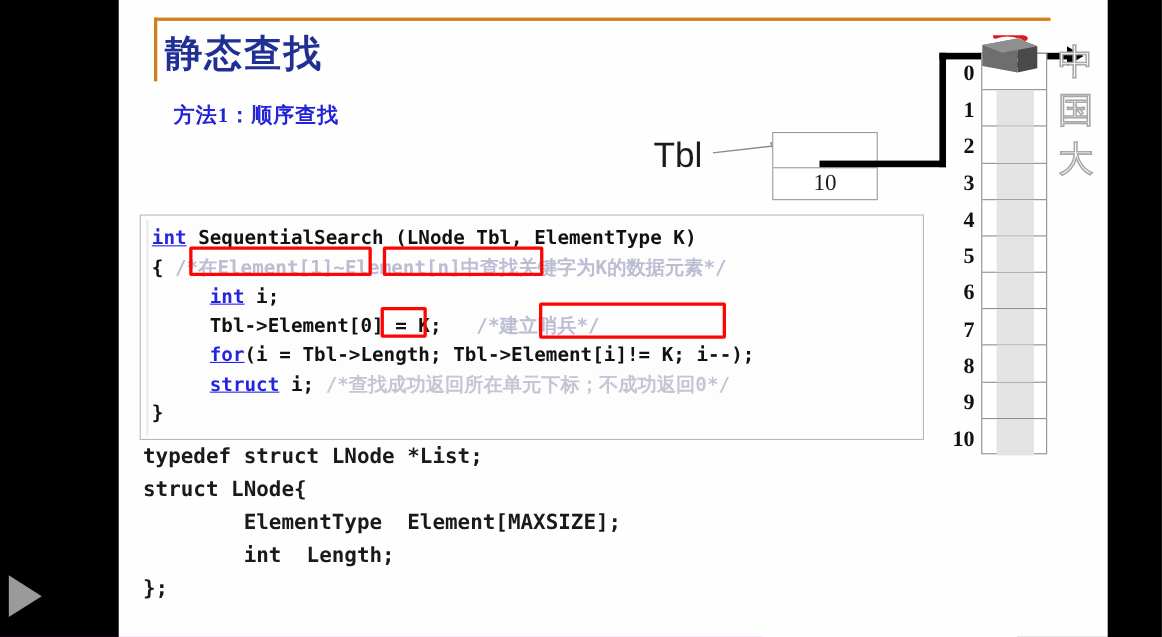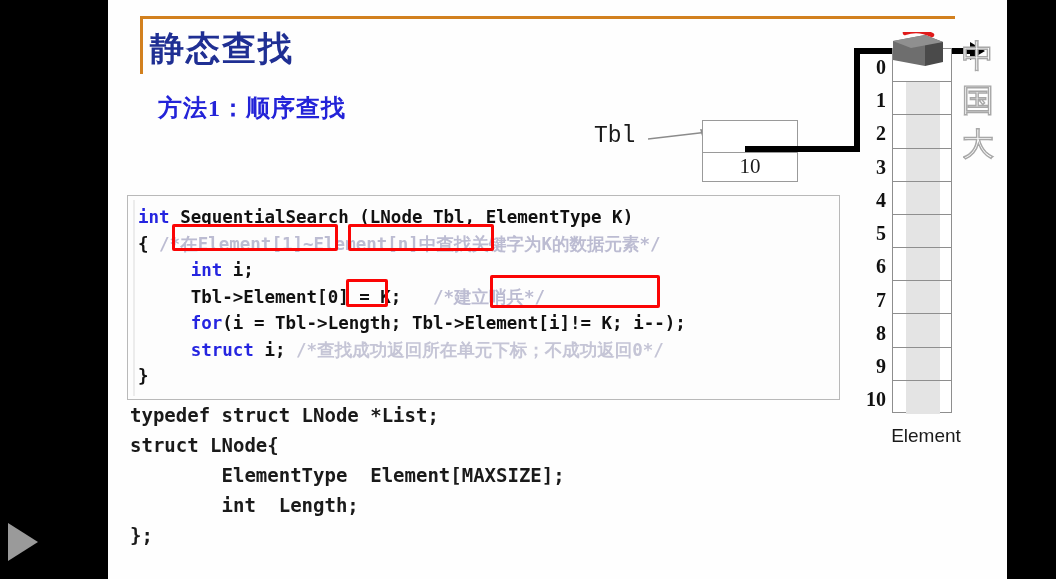--- a/index.html
+++ b/index.html
@@ -40,62 +40,62 @@
 
   .page-title {
     position:absolute; left:42px; top:26px;
     font-family:"Liberation Serif", serif;
     font-size:34px; font-weight:700; color:#1f2f93;
     letter-spacing:2px;
   }
   .subtitle {
     position:absolute; left:50px; top:92px;
     font-family:"Liberation Serif", serif;
-    font-size:24px; font-weight:700; color:#2323d8;
+    font-size:19px; font-weight:700; color:#2323d8;
     letter-spacing:1px;
   }
 
   
   .code-box {
     position:absolute; left:19px; top:195px; width:713px; height:205px;
     border:1px solid #b9b9b9; background:#fdfdfd;
   }
   .code-box::before{
     content:""; position:absolute; left:5px; top:4px; width:2px; height:196px;
     background:#ececec;
   }
   .code {
     position:absolute; left:10px; top:8px; right:4px;
     font-family:"DejaVu Sans Mono","Liberation Mono",monospace;
     font-size:17.5px; font-weight:700; line-height:26.5px;
     color:#111; white-space:pre;
   }
-  .kw   { color:#2525e0; }
+  .kw   { color:#2525e0;text-decoration:underline; }
   .cmt  { color:#bcbcd2;text-align:center; }
   .cmt2 { color:#c5c5d6; }
 
   
   .redbox {
     position:absolute; border:3px solid #fb0505; border-radius:2px;
     pointer-events:none;
   }
 
   
   .struct-code {
     position:absolute; left:22px; top:400px;
     font-family:"DejaVu Sans Mono","Liberation Mono",monospace;
     font-size:19px; font-weight:700; line-height:30px;
     color:#1a1a1a; white-space:pre;
   }
 
   
   .tbl-label {
     position:absolute; left:486px; top:123px;
-    font-family:Liberation Mono, monospace;
-    font-size:23px; color:#1a1a1a;
+    font-family:Liberation Sans, sans-serif;
+    font-size:32px; color:#1a1a1a;
   }
   .tbl-arrow { position:absolute; left:540px; top:125px; width:70px; height:18px; }
   .tbl-box {
     position:absolute; left:594px; top:120px; width:96px; height:62px;
     border:1px solid #9a9a9a; background:#fff;
   }
   .tbl-box .divider {
     position:absolute; left:0; top:31px; width:100%; height:1px; background:#9a9a9a;
   }
   .tbl-box .len {
@@ -240,21 +240,20 @@
       <div class="cell"></div>
       <div class="cell"></div>
       <div class="cell"></div>
       <div class="cell"></div>
       <div class="cell"></div>
       <div class="cell"></div>
       <div class="cell"></div>
       <div class="cell"></div>
     </div>
 
-    <div class="elem-label">Element</div>
 
     <div class="wm-text">中国大</div>
     <svg class="wm" viewBox="0 0 130 40">
       <path d="M2 9 L34 3 L34 34 L2 28 Z" fill="#6e6e6e"></path>
       <path d="M34 3 L52 10 L52 30 L34 34 Z" fill="#4a4a4a"></path>
       <path d="M2 9 L34 3 L52 10 L20 16 Z" fill="#8f8f8f"></path>
       <path d="M14 1 Q27 -4 41 3" stroke="#e01b1b" stroke-width="4.5" fill="none" stroke-linecap="round"></path>
     </svg>
 
   </div>

